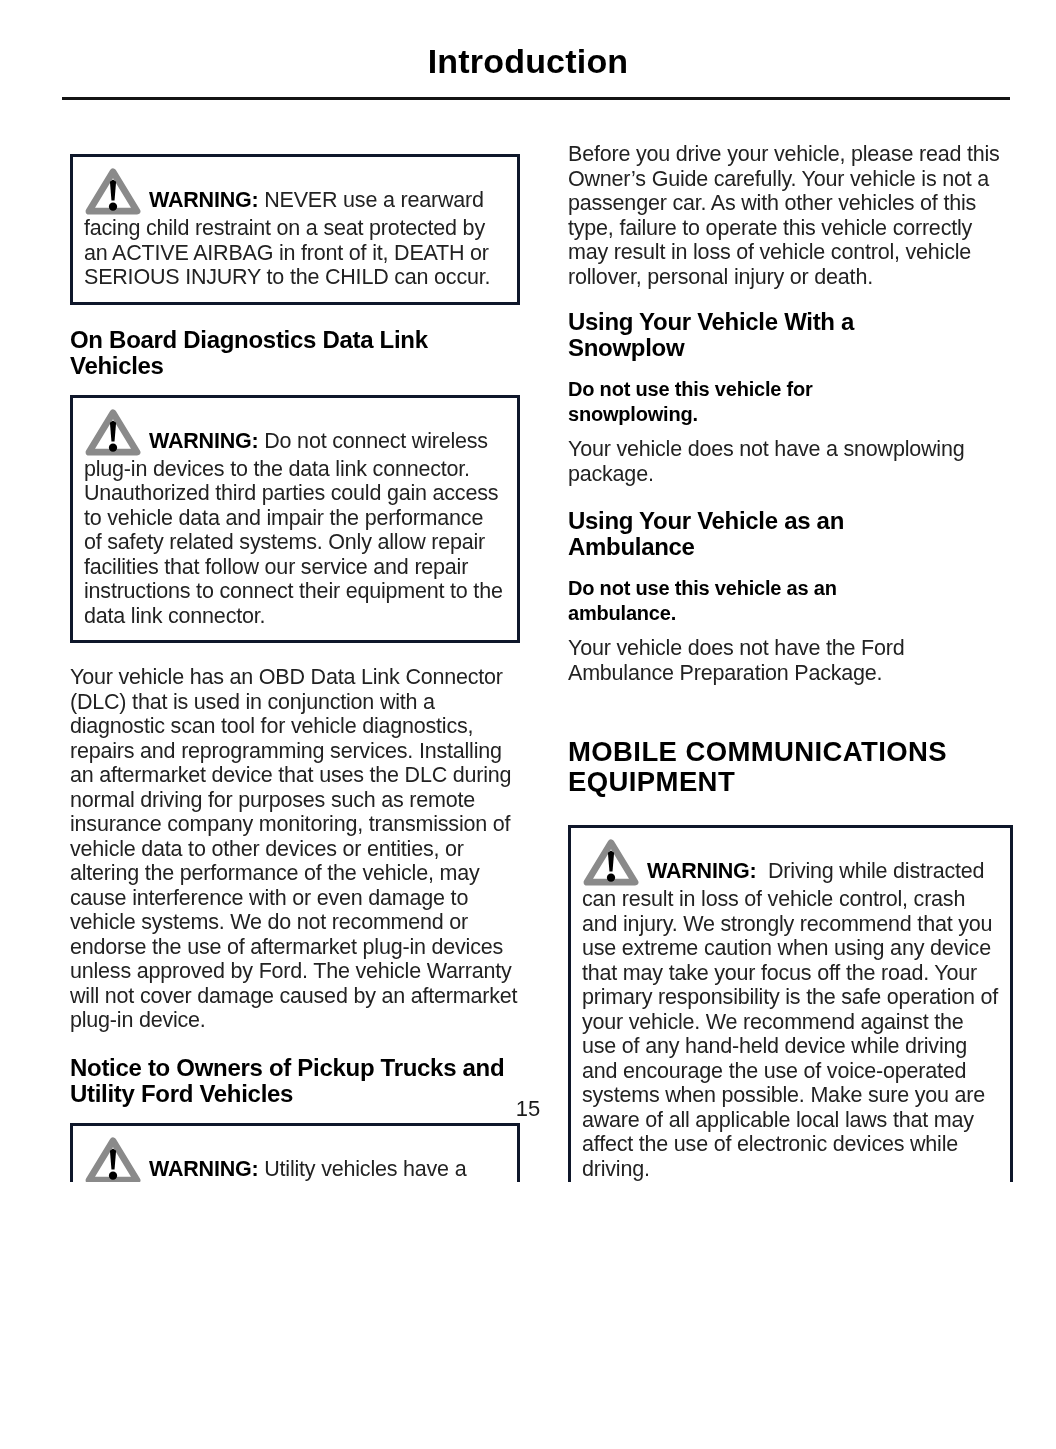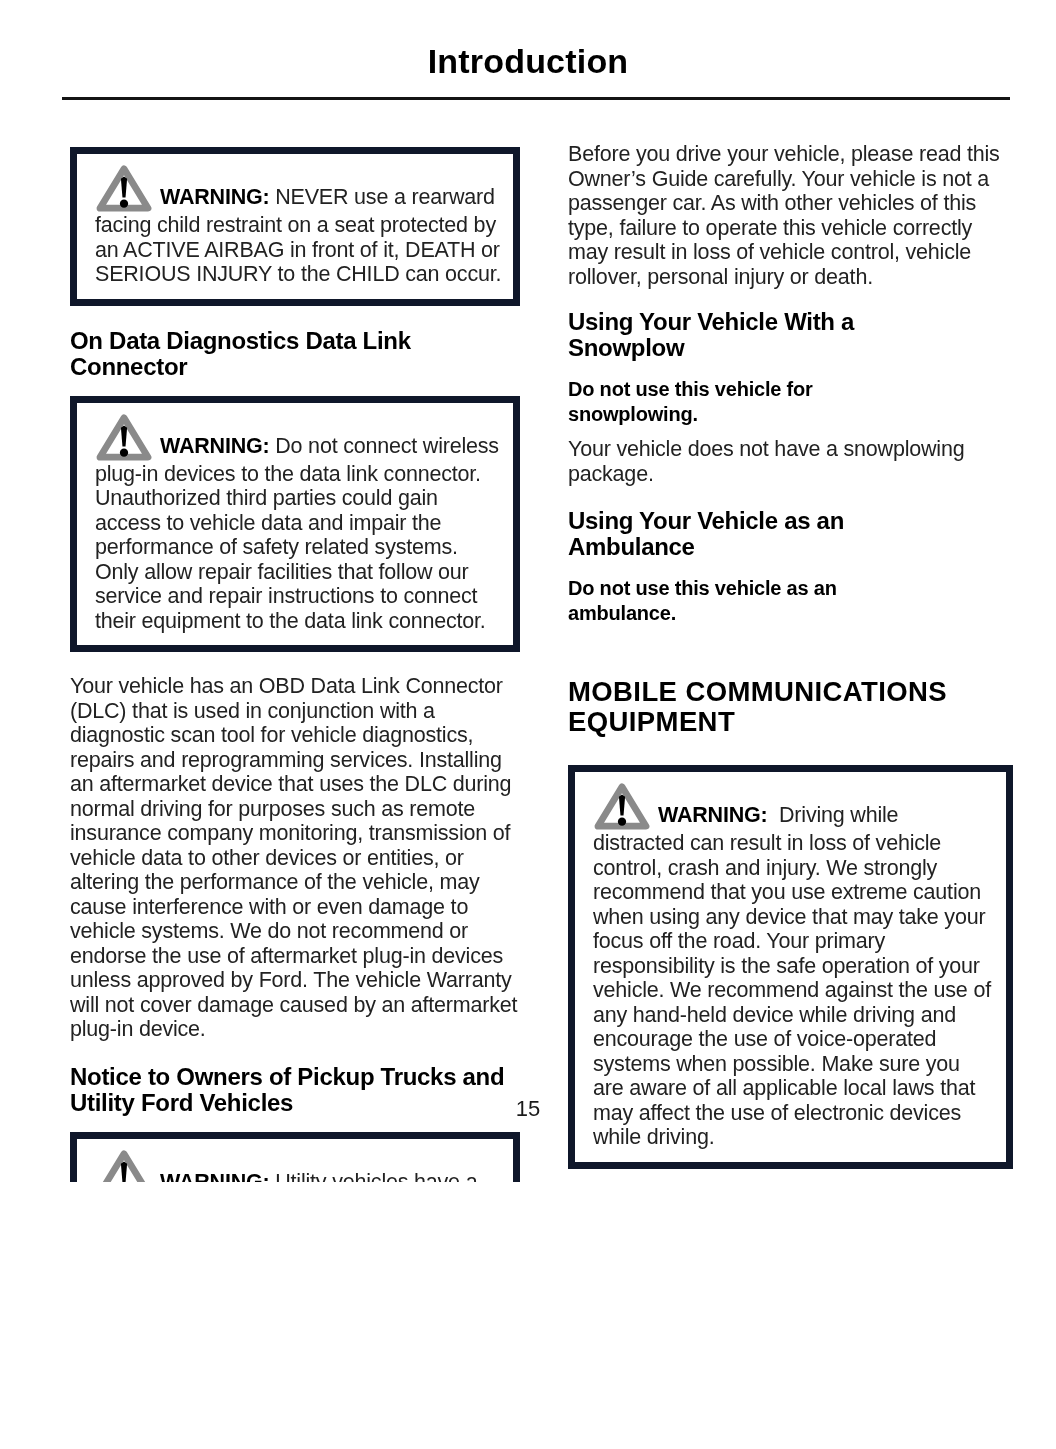--- a/index.html
+++ b/index.html
@@ -37,23 +37,23 @@
   .col-left { width: 450px; flex: 0 0 450px; }
   .col-right { width: 445px; flex: 0 0 445px; }
 
   .body-text {
     font-size: 21.5px;
     line-height: 24.5px;
     letter-spacing: -0.2px;
     margin: 0 0 18px 0;
   }
   .warn-box {
-    border: 7px solid #0f172a;
-    padding: 9px 11px 12px 18px;
-    margin: 5px 0 22px 0;
+    border: 3px solid #0f172a;
+    padding: 9px 11px 12px 11px;
+    margin: 12px 0 22px 0;
     background: #ffffff;
   }
   .warn-text {
     font-size: 21.5px;
     line-height: 24.5px;
     letter-spacing: -0.2px;
     margin: 0;
   }
   .warn-label { font-weight: bold; color: #000000; }
   .warn-icon {
@@ -114,21 +114,21 @@
     <div class="col-left">
 
       <div class="warn-box">
         <p class="warn-text"><span class="warn-icon"><svg viewBox="0 0 60 52" xmlns="http://www.w3.org/2000/svg">
                 <path d="M30 6 L55 47 L5 47 Z" fill="#ffffff" stroke="#8a8a8a" stroke-width="7" stroke-linejoin="round"></path>
                 <polygon points="30,14 33.2,16.5 31.6,36 28.4,36 26.8,16.5" fill="#000000"></polygon>
                 <circle cx="30" cy="42.3" r="4.3" fill="#000000"></circle>
               </svg></span><strong class="warn-label">WARNING:</strong> <span>NEVER use a rearward facing child restraint on a seat protected by an ACTIVE AIRBAG in front of it, DEATH or SERIOUS INJURY to the CHILD can occur.</span></p>
       </div>
 
-      <h2 class="sub-heading">On Data Diagnostics Data Link Connector</h2>
+      <h2 class="sub-heading">On Board Diagnostics Data Link Vehicles</h2>
 
       <div class="warn-box">
         <p class="warn-text"><span class="warn-icon"><svg viewBox="0 0 60 52" xmlns="http://www.w3.org/2000/svg">
                 <path d="M30 6 L55 47 L5 47 Z" fill="#ffffff" stroke="#8a8a8a" stroke-width="7" stroke-linejoin="round"></path>
                 <polygon points="30,14 33.2,16.5 31.6,36 28.4,36 26.8,16.5" fill="#000000"></polygon>
                 <circle cx="30" cy="42.3" r="4.3" fill="#000000"></circle>
               </svg></span><strong class="warn-label">WARNING:</strong> <span>Do not connect wireless plug-in devices to the data link connector. Unauthorized third parties could gain access to vehicle data and impair the performance of safety related systems. Only allow repair facilities that follow our service and repair instructions to connect their equipment to the data link connector.</span></p>
       </div>
 
       <p class="body-text">Your vehicle has an OBD Data Link Connector (DLC) that is used in conjunction with a diagnostic scan tool for vehicle diagnostics, repairs and reprogramming services. Installing an aftermarket device that uses the DLC during normal driving for purposes such as remote insurance company monitoring, transmission of vehicle data to other devices or entities, or altering the performance of the vehicle, may cause interference with or even damage to vehicle systems. We do not recommend or endorse the use of aftermarket plug-in devices unless approved by Ford. The vehicle Warranty will not cover damage caused by an aftermarket plug-in device.</p>
@@ -148,20 +148,21 @@
     <div class="col-right">
 
       <p class="body-text">Before you drive your vehicle, please read this Owner’s Guide carefully. Your vehicle is not a passenger car. As with other vehicles of this type, failure to operate this vehicle correctly may result in loss of vehicle control, vehicle rollover, personal injury or death.</p>
 
       <h2 class="sub-heading first">Using Your Vehicle With a Snowplow</h2>
       <p class="bold-note">Do not use this vehicle for snowplowing.</p>
       <p class="body-text">Your vehicle does not have a snowplowing package.</p>
 
       <h2 class="sub-heading">Using Your Vehicle as an Ambulance</h2>
       <p class="bold-note">Do not use this vehicle as an ambulance.</p>
+      <p class="body-text">Your vehicle does not have the Ford Ambulance Preparation Package.</p>
 
       <h2 class="section-heading">MOBILE COMMUNICATIONS EQUIPMENT</h2>
 
       <div class="warn-box">
         <p class="warn-text"><span class="warn-icon"><svg viewBox="0 0 60 52" xmlns="http://www.w3.org/2000/svg">
                 <path d="M30 6 L55 47 L5 47 Z" fill="#ffffff" stroke="#8a8a8a" stroke-width="7" stroke-linejoin="round"></path>
                 <polygon points="30,14 33.2,16.5 31.6,36 28.4,36 26.8,16.5" fill="#000000"></polygon>
                 <circle cx="30" cy="42.3" r="4.3" fill="#000000"></circle>
               </svg></span><strong class="warn-label">WARNING:</strong>&nbsp; <span>Driving while distracted can result in loss of vehicle control, crash and injury. We strongly recommend that you use extreme caution when using any device that may take your focus off the road. Your primary responsibility is the safe operation of your vehicle. We recommend against the use of any hand-held device while driving and encourage the use of voice-operated systems when possible. Make sure you are aware of all applicable local laws that may affect the use of electronic devices while driving.</span></p>
       </div>

